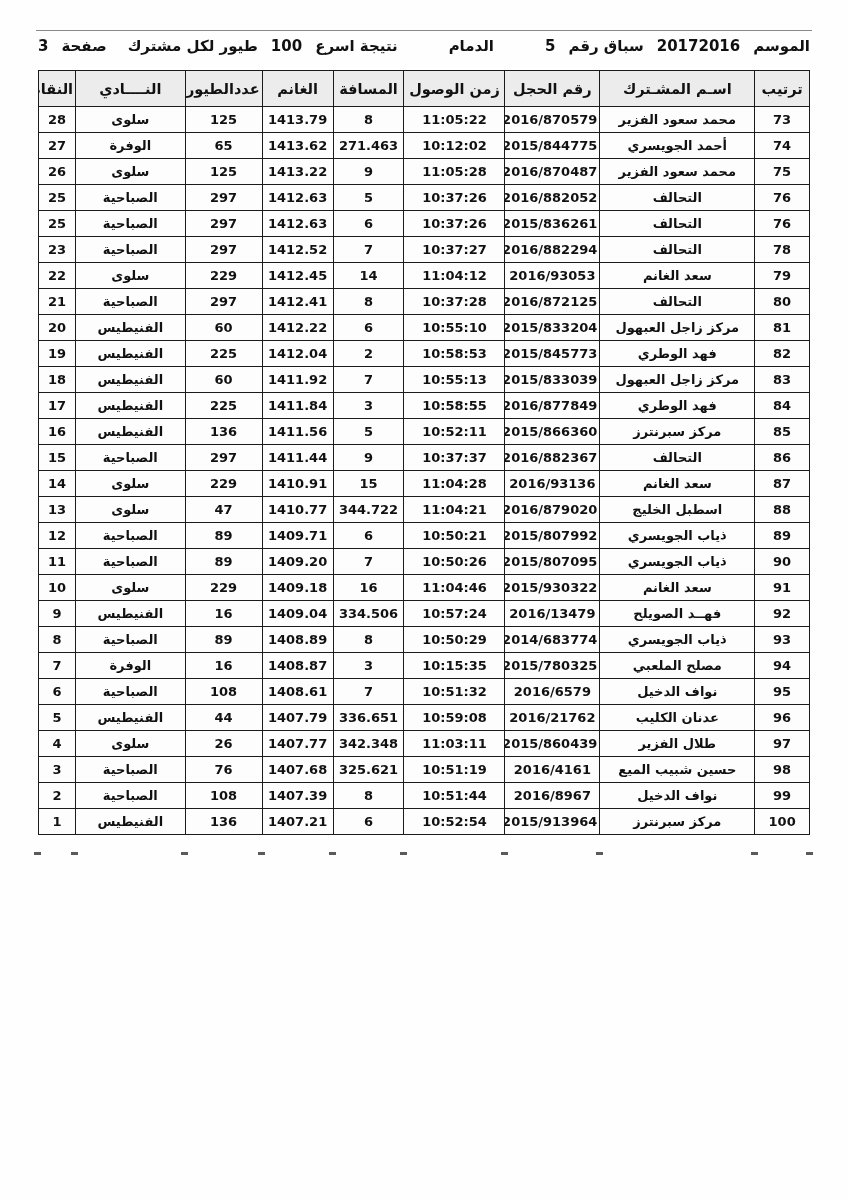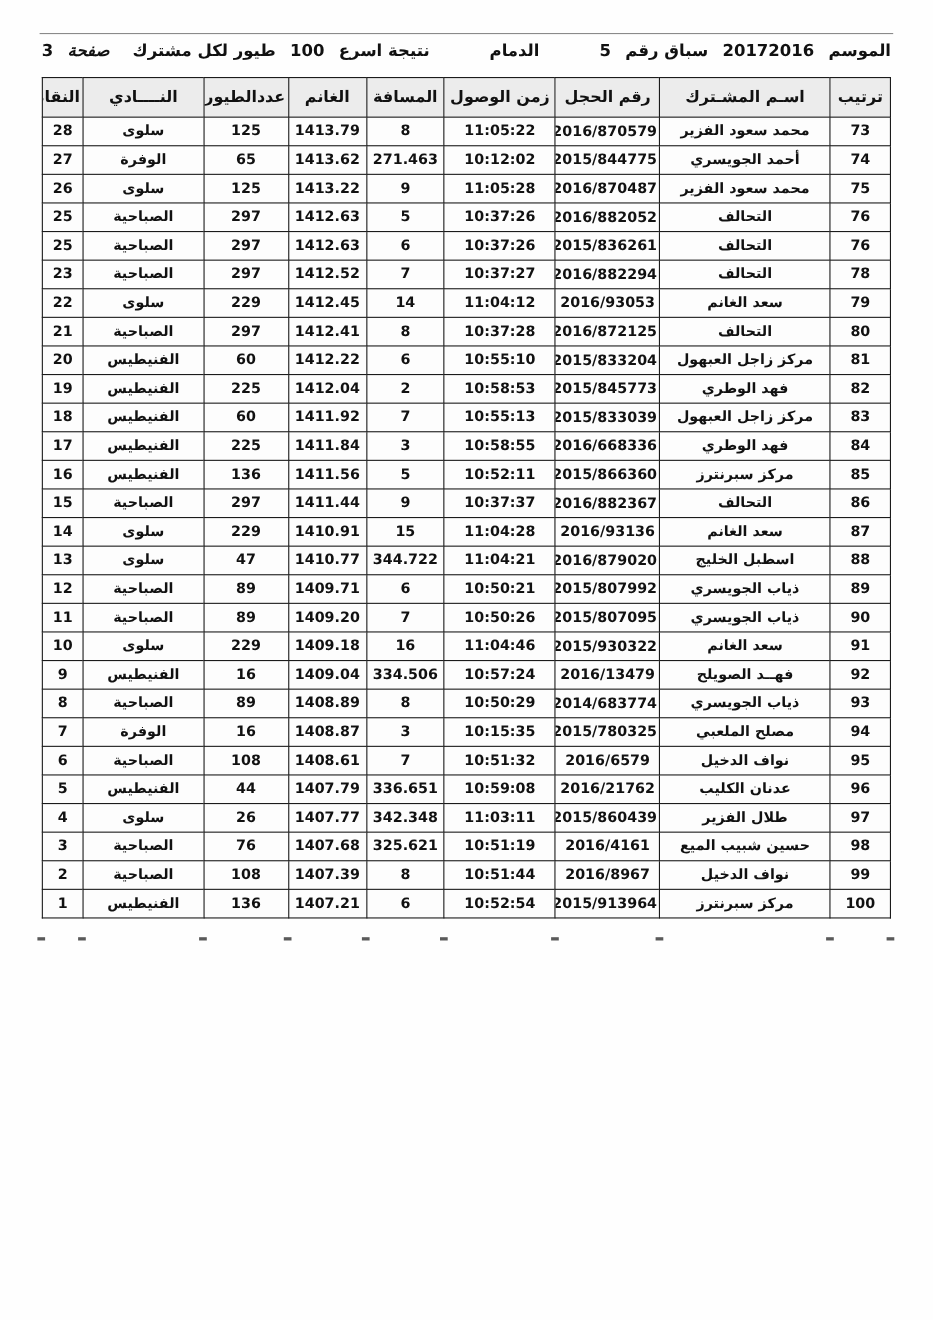--- a/index.html
+++ b/index.html
@@ -28,21 +28,21 @@
     top: 37px; right: 38px;
     width: 772px;
     display: flex;
     align-items: center;
     gap: 13px;
     font-weight: bold;
     font-size: 15px;
     white-space: nowrap;
   }
   .page-header .spacer { flex: 1; }
-  .page-header .pagelbl { margin-right: 8px; font-style: italic; }
+  .page-header .pagelbl { margin-right: 8px; }
 
   .results-table {
     position: absolute;
     top: 70px; right: 38px;
     width: 772px;
     border-collapse: collapse;
     table-layout: fixed;
     direction: rtl;
   }
   .results-table th, .results-table td {
@@ -241,21 +241,21 @@
           <td class="col-arrival">10:55:13</td>
           <td class="col-distance">7</td>
           <td class="col-speed">1411.92</td>
           <td class="col-pigeons">60</td>
           <td class="col-club">الفنيطيس</td>
           <td class="col-points">18</td>
         </tr>
         <tr>
           <td class="col-rank">84</td>
           <td class="col-name">فهد الوطري</td>
-          <td class="col-ring">2016/668336</td>
+          <td class="col-ring">2016/877849</td>
           <td class="col-arrival">10:58:55</td>
           <td class="col-distance">3</td>
           <td class="col-speed">1411.84</td>
           <td class="col-pigeons">225</td>
           <td class="col-club">الفنيطيس</td>
           <td class="col-points">17</td>
         </tr>
         <tr>
           <td class="col-rank">85</td>
           <td class="col-name">مركز سبرنترز</td>

